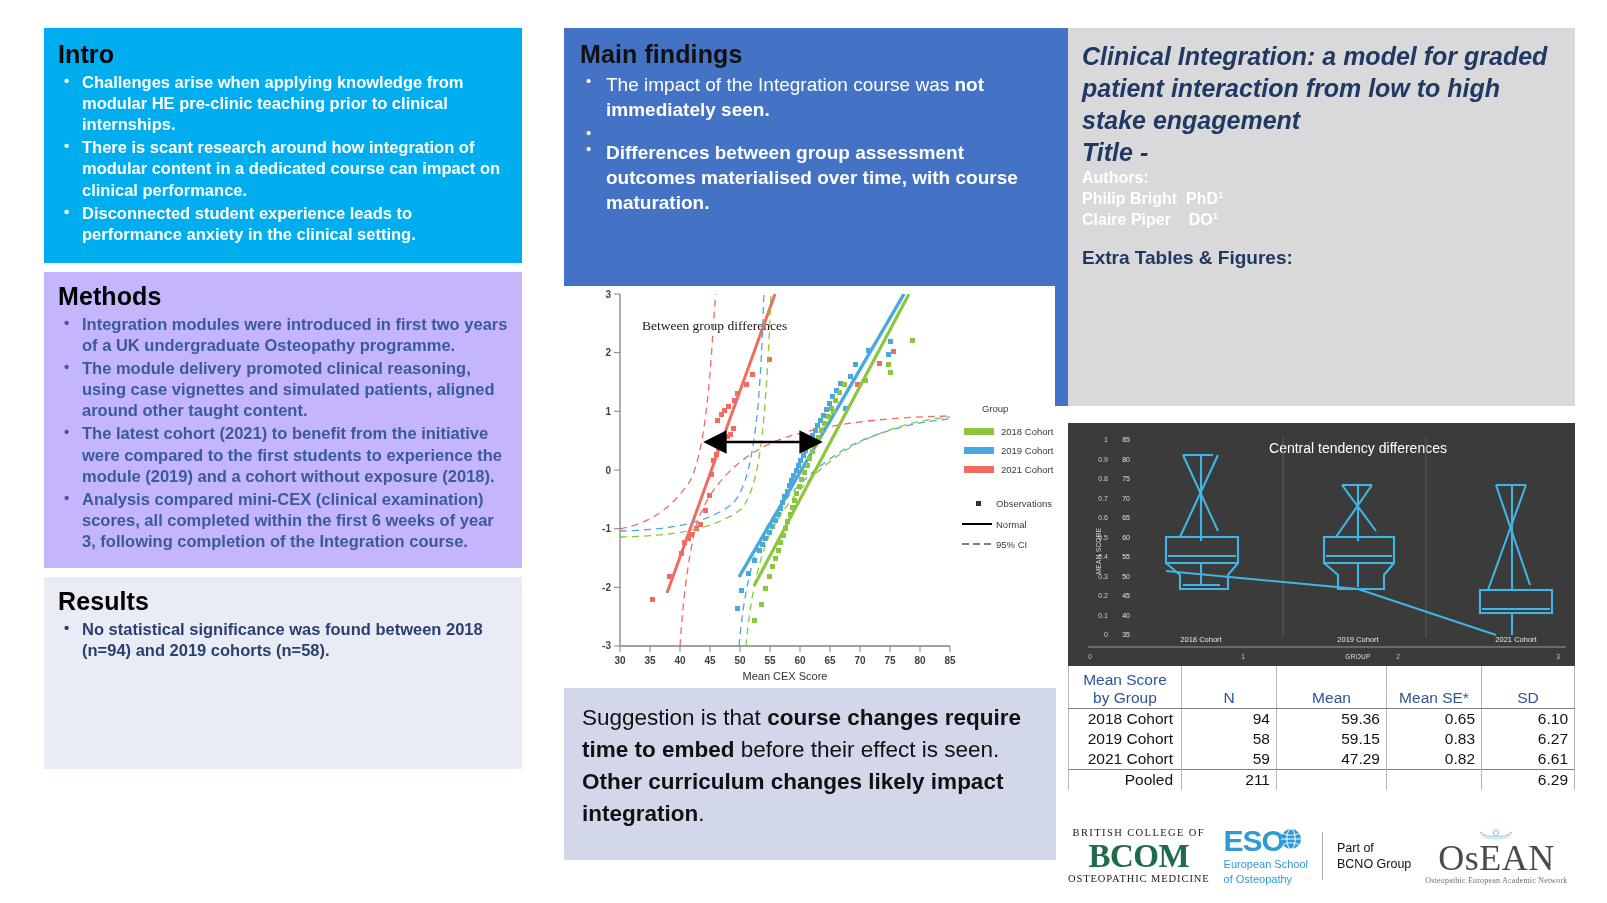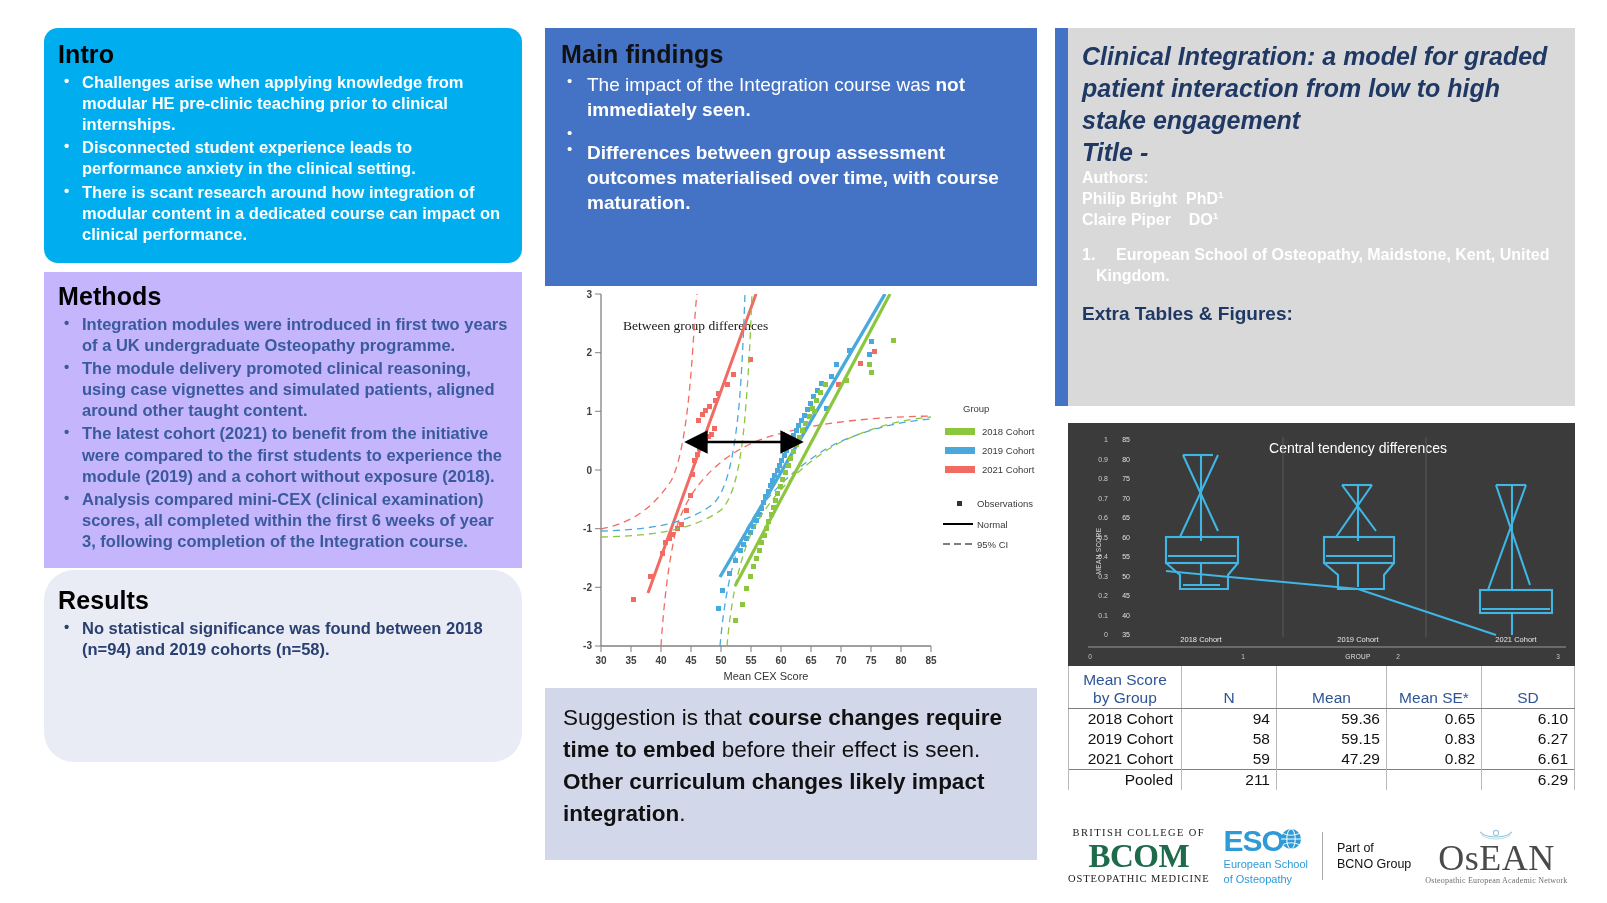--- a/index.html
+++ b/index.html
@@ -11,29 +11,28 @@
   }
   .poster { position: relative; width: 1607px; height: 903px; background: #fff; }
 
   
   .col-left { position: absolute; left: 44px; top: 28px; width: 478px; height: 840px; }
 
   .card { width: 100%; }
   .card-intro {
     background: #00AEEF; color: #ffffff;
     padding: 12px 14px 16px 14px;
-    border-radius: 14px;
   }
   .card-methods {
     background: #c4b5fd; color: #2e4a82;
     padding: 10px 14px 14px 14px; margin-top: 9px;
   }
   .card-results {
     background: #eaecf5; color: #2a4070;
-    padding: 16px 14px 18px 14px; margin-top: 2px; min-height: 192px; border-radius: 30px;
+    padding: 10px 14px 18px 14px; margin-top: 9px; min-height: 192px;
   }
 
   .h-sec {
     font-size: 25px; font-weight: bold; color: #000000;
     letter-spacing: .1px; margin-bottom: 4px; line-height: 1.12;
   }
   .card-intro .h-sec { color: #000000; }
 
   ul.bul { list-style: none; }
   ul.bul li {
@@ -43,21 +42,21 @@
   }
   ul.bul li::before {
     content: "\2022"; position: absolute; left: 6px; top: -1px;
     font-size: 15px;
   }
   .card-intro ul.bul li { color: #ffffff; }
   .card-methods ul.bul li { color: #3a5a9c; }
   .card-results ul.bul li { color: #2a4070; }
 
   
-  .col-mid { position: absolute; left: 545px; top: 28px; width: 492px; height: 840px; }
+  .col-mid { position: absolute; left: 564px; top: 28px; width: 492px; height: 840px; }
 
   .card-findings {
     background: #4472C4; color: #ffffff;
     padding: 12px 16px 18px 16px; height: 258px;
   }
   .card-findings .h-sec { color: #111; font-size: 25px; }
   .card-findings ul.bul li {
     color: #ffffff; font-size: 19px; font-weight: normal;
     line-height: 1.32; margin-bottom: 2px; padding-left: 26px;
   }
@@ -141,22 +140,22 @@
 <body>
 
 <div class="poster">
 
   <div class="col-left">
 
     <div class="card card-intro">
       <div class="h-sec">Intro</div>
       <ul class="bul">
         <li>Challenges arise when applying knowledge from modular HE pre-clinic teaching prior to clinical internships.</li>
+        <li>There is scant research around how integration of modular content in a dedicated course can impact on clinical performance.</li>
         <li>Disconnected student experience leads to performance anxiety in the clinical setting.</li>
-        <li>There is scant research around how integration of modular content in a dedicated course can impact on clinical performance.</li>
       </ul>
     </div>
 
     <div class="card card-methods">
       <div class="h-sec">Methods</div>
       <ul class="bul">
         <li>Integration modules were introduced in first two years of a UK undergraduate Osteopathy programme.</li>
         <li>The module delivery promoted clinical reasoning, using case vignettes and simulated patients, aligned around other taught content.</li>
         <li>The latest cohort (2021) to benefit from the initiative were compared to the first students to experience the module (2019) and a cohort without exposure (2018).</li>
         <li>Analysis compared mini-CEX (clinical examination) scores, all completed within the first 6 weeks of year 3, following completion of the Integration course.</li>
@@ -406,23 +405,20 @@
     <div class="card-title">
       <div class="t-title">Clinical Integration: a model for graded patient interaction from low to high stake engagement</div>
       <div class="t-title">Title -</div>
       <div class="t-authors">Authors:</div>
       <div class="t-authors nowrap">
         <span>Philip Bright</span>&nbsp;&nbsp;<span>PhD</span><sup>1</sup>
       </div>
       <div class="t-authors nowrap">
         <span>Claire Piper</span>&nbsp;&nbsp;&nbsp;&nbsp;<span>DO</span><sup>1</sup>
       </div>
-      <div class="t-affil">
-        <span class="num">1.</span><span>European School of Osteopathy, Maidstone, Kent, United Kingdom.</span>
-      </div>
       <div class="t-extra">Extra Tables &amp; Figures:</div>
     </div>
 
     <div class="boxplot-wrap">
       <svg width="507" height="243" viewBox="0 0 507 243">
         <rect x="0" y="0" width="507" height="243" fill="#3B3B3B"></rect>
 
         <g id="y2labels" font-size="7" fill="#cfcfcf" text-anchor="end" font-family="Liberation Sans, sans-serif">
             <text x="40" y="19">1</text>
             <text x="40" y="38.5">0.9</text>

